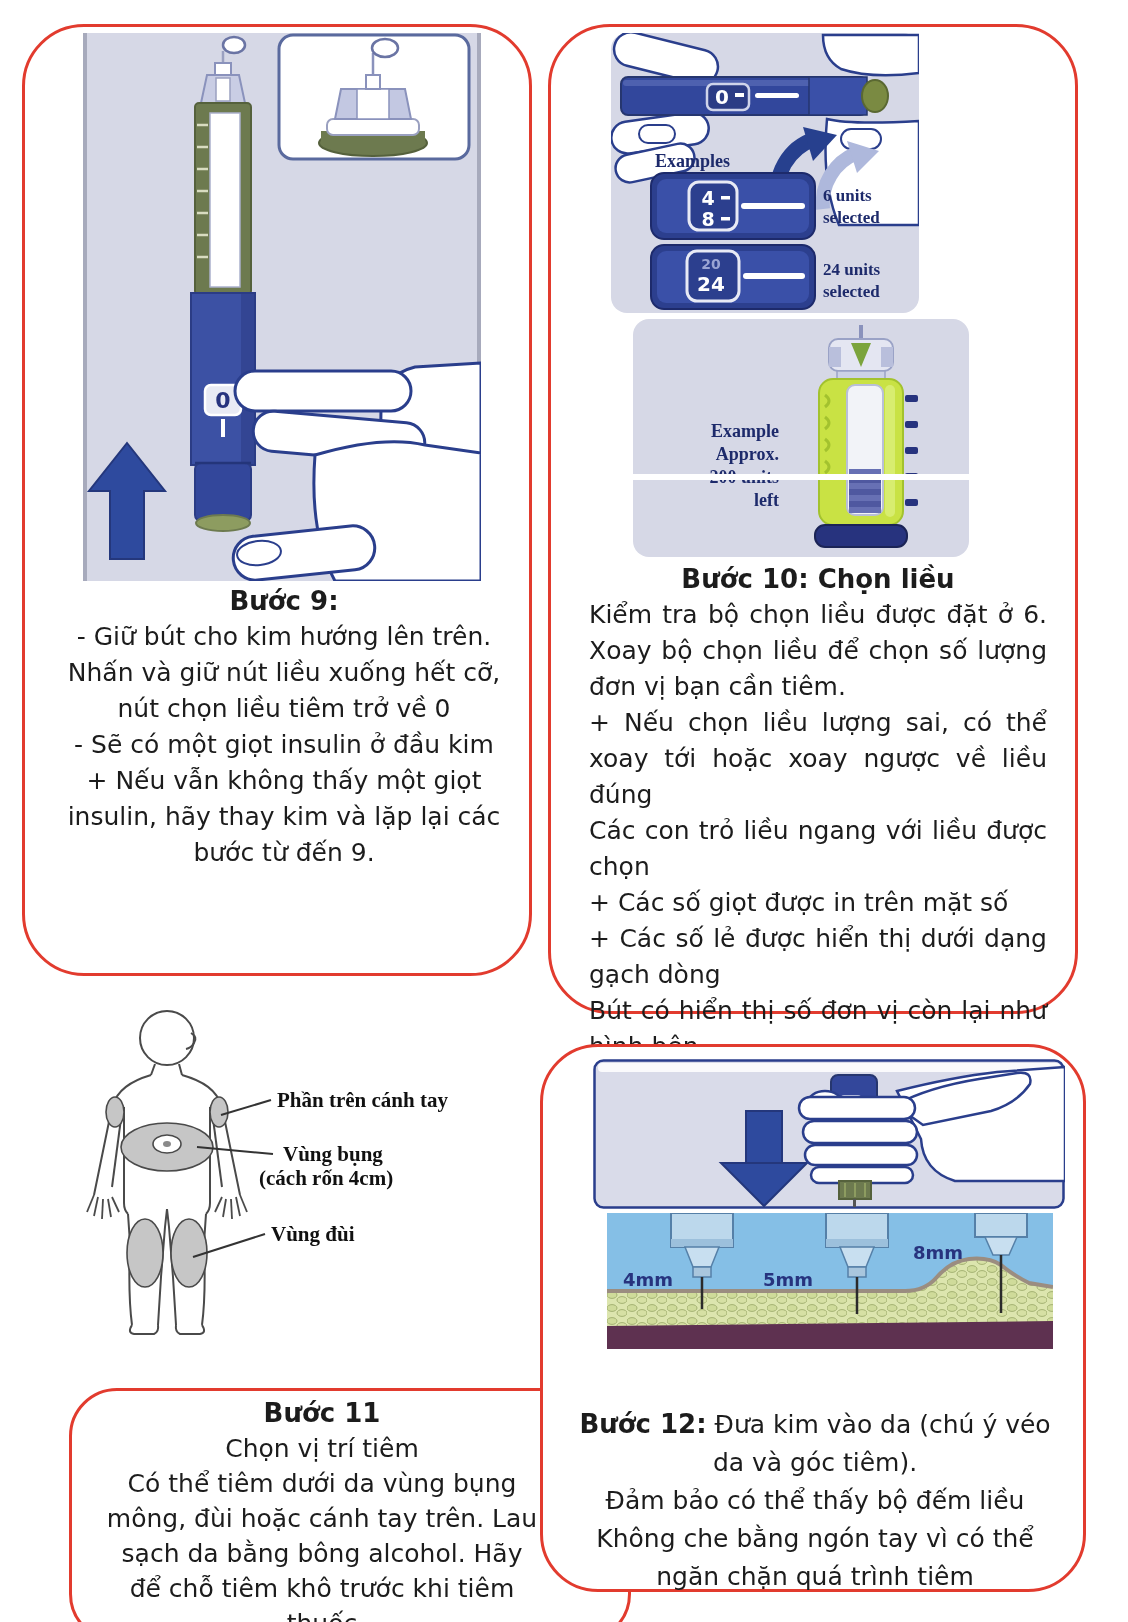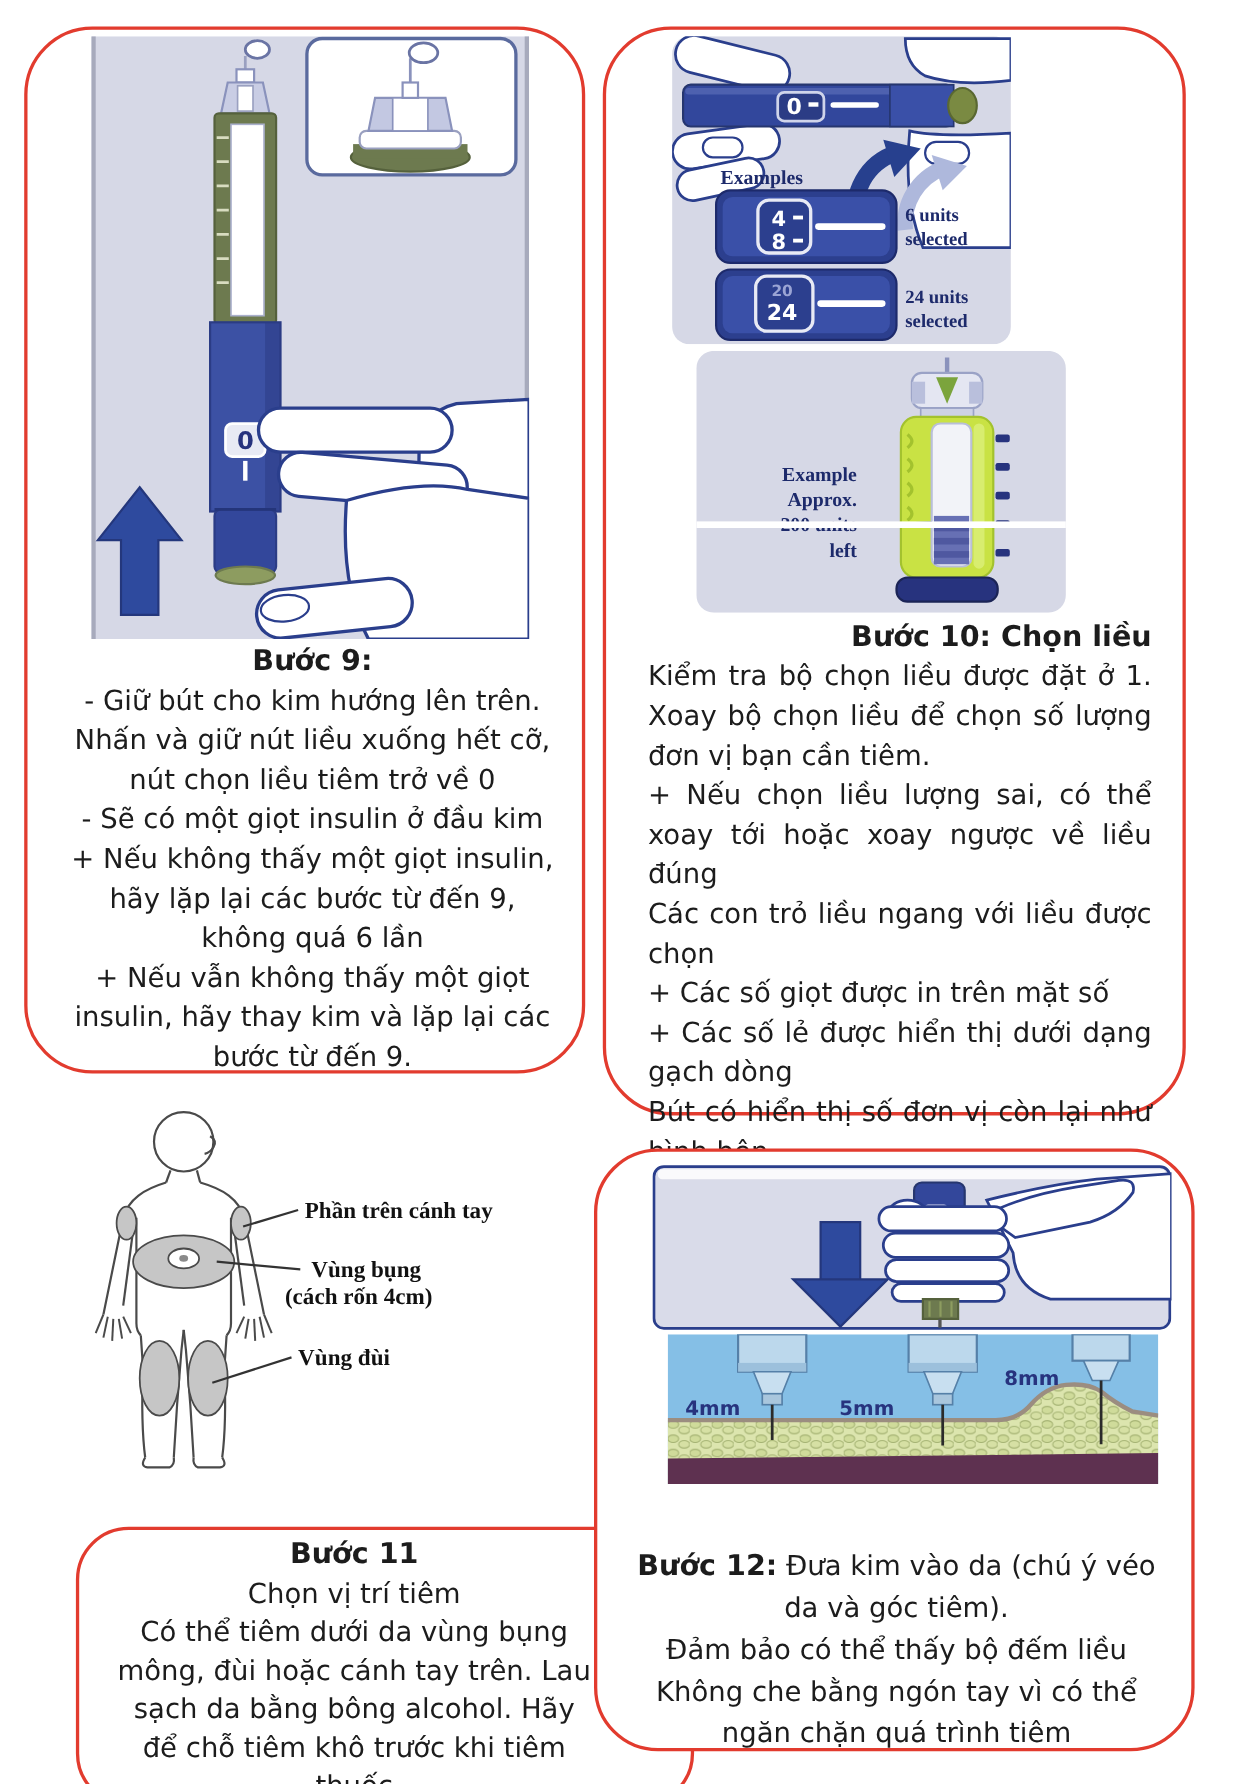--- a/index.html
+++ b/index.html
@@ -75,21 +75,20 @@
         <rect x="150" y="498" width="142" height="44" rx="22" transform="rotate(-6 221 520)"></rect>
         <ellipse cx="176" cy="520" rx="22" ry="12" stroke-width="2" transform="rotate(-6 176 520)"></ellipse>
       </g>
 
       <polygon points="44,410 82,458 61,458 61,526 27,526 27,458 6,458" fill="#2e4a9e" stroke="#24377c" stroke-width="2"></polygon>
     </svg>
     <div class="step-text" style="left:32px;top:556px;width:454px;">
       <div class="step-title">Bước 9:</div>
       <div>- Giữ bút cho kim hướng lên trên. Nhấn và giữ nút liều xuống hết cỡ, nút chọn liều tiêm trở về 0</div>
       <div>- Sẽ có một giọt insulin ở đầu kim</div>
-      <div>+ Nếu không thấy một giọt insulin, hãy lặp lại các bước từ đến 9, không quá 6 lần</div>
       <div>+ Nếu vẫn không thấy một giọt insulin, hãy thay kim và lặp lại các bước từ đến 9.</div>
     </div>
   </div>
 
   <div class="panel" id="panel-step10">
 
     <svg class="fig" style="left:60px;top:6px;" width="308" height="280" viewBox="0 0 308 280">
       <rect x="0" y="0" width="308" height="280" rx="16" fill="#d6d8e6"></rect>
 
       <g fill="#ffffff" stroke="#2a3e8c" stroke-width="2.5">
@@ -180,22 +179,22 @@
         <text x="146" y="118" font-size="18" fill="#1d2a6b" text-anchor="end">Example</text>
         <text x="146" y="141" font-size="18" fill="#1d2a6b" text-anchor="end">Approx.</text>
         <text x="146" y="164" font-size="18" fill="#1d2a6b" text-anchor="end">200 units</text>
         <text x="146" y="187" font-size="18" fill="#1d2a6b" text-anchor="end">left</text>
       </g>
       <line x1="152" y1="158" x2="214" y2="156" stroke="#27337e" stroke-width="2"></line>
       <rect x="0" y="155" width="336" height="6" fill="#ffffff"></rect>
     </svg>
 
     <div class="step-text jst" style="left:38px;top:534px;width:458px;">
-      <div class="step-title" style="text-align:right;">Bước 10: Chọn liều</div>
-      <div>Kiểm tra bộ chọn liều được đặt ở 1. Xoay bộ chọn liều để chọn số lượng đơn vị bạn cần tiêm.</div>
+      <div class="step-title" style="text-align:center;">Bước 10: Chọn liều</div>
+      <div>Kiểm tra bộ chọn liều được đặt ở 6. Xoay bộ chọn liều để chọn số lượng đơn vị bạn cần tiêm.</div>
       <div>+ Nếu chọn liều lượng sai, có thể xoay tới hoặc xoay ngược về liều đúng</div>
       <div>Các con trỏ liều ngang với liều được chọn</div>
       <div>+ Các số giọt được in trên mặt số</div>
       <div>+ Các số lẻ được hiển thị dưới dạng gạch dòng</div>
       <div>Bút có hiển thị số đơn vị còn lại như hình bên</div>
     </div>
   </div>
 
   <svg class="fig" style="left:85px;top:995px;" width="418" height="342" viewBox="0 0 418 342">
     <rect x="0" y="0" width="418" height="342" fill="#ffffff"></rect>

